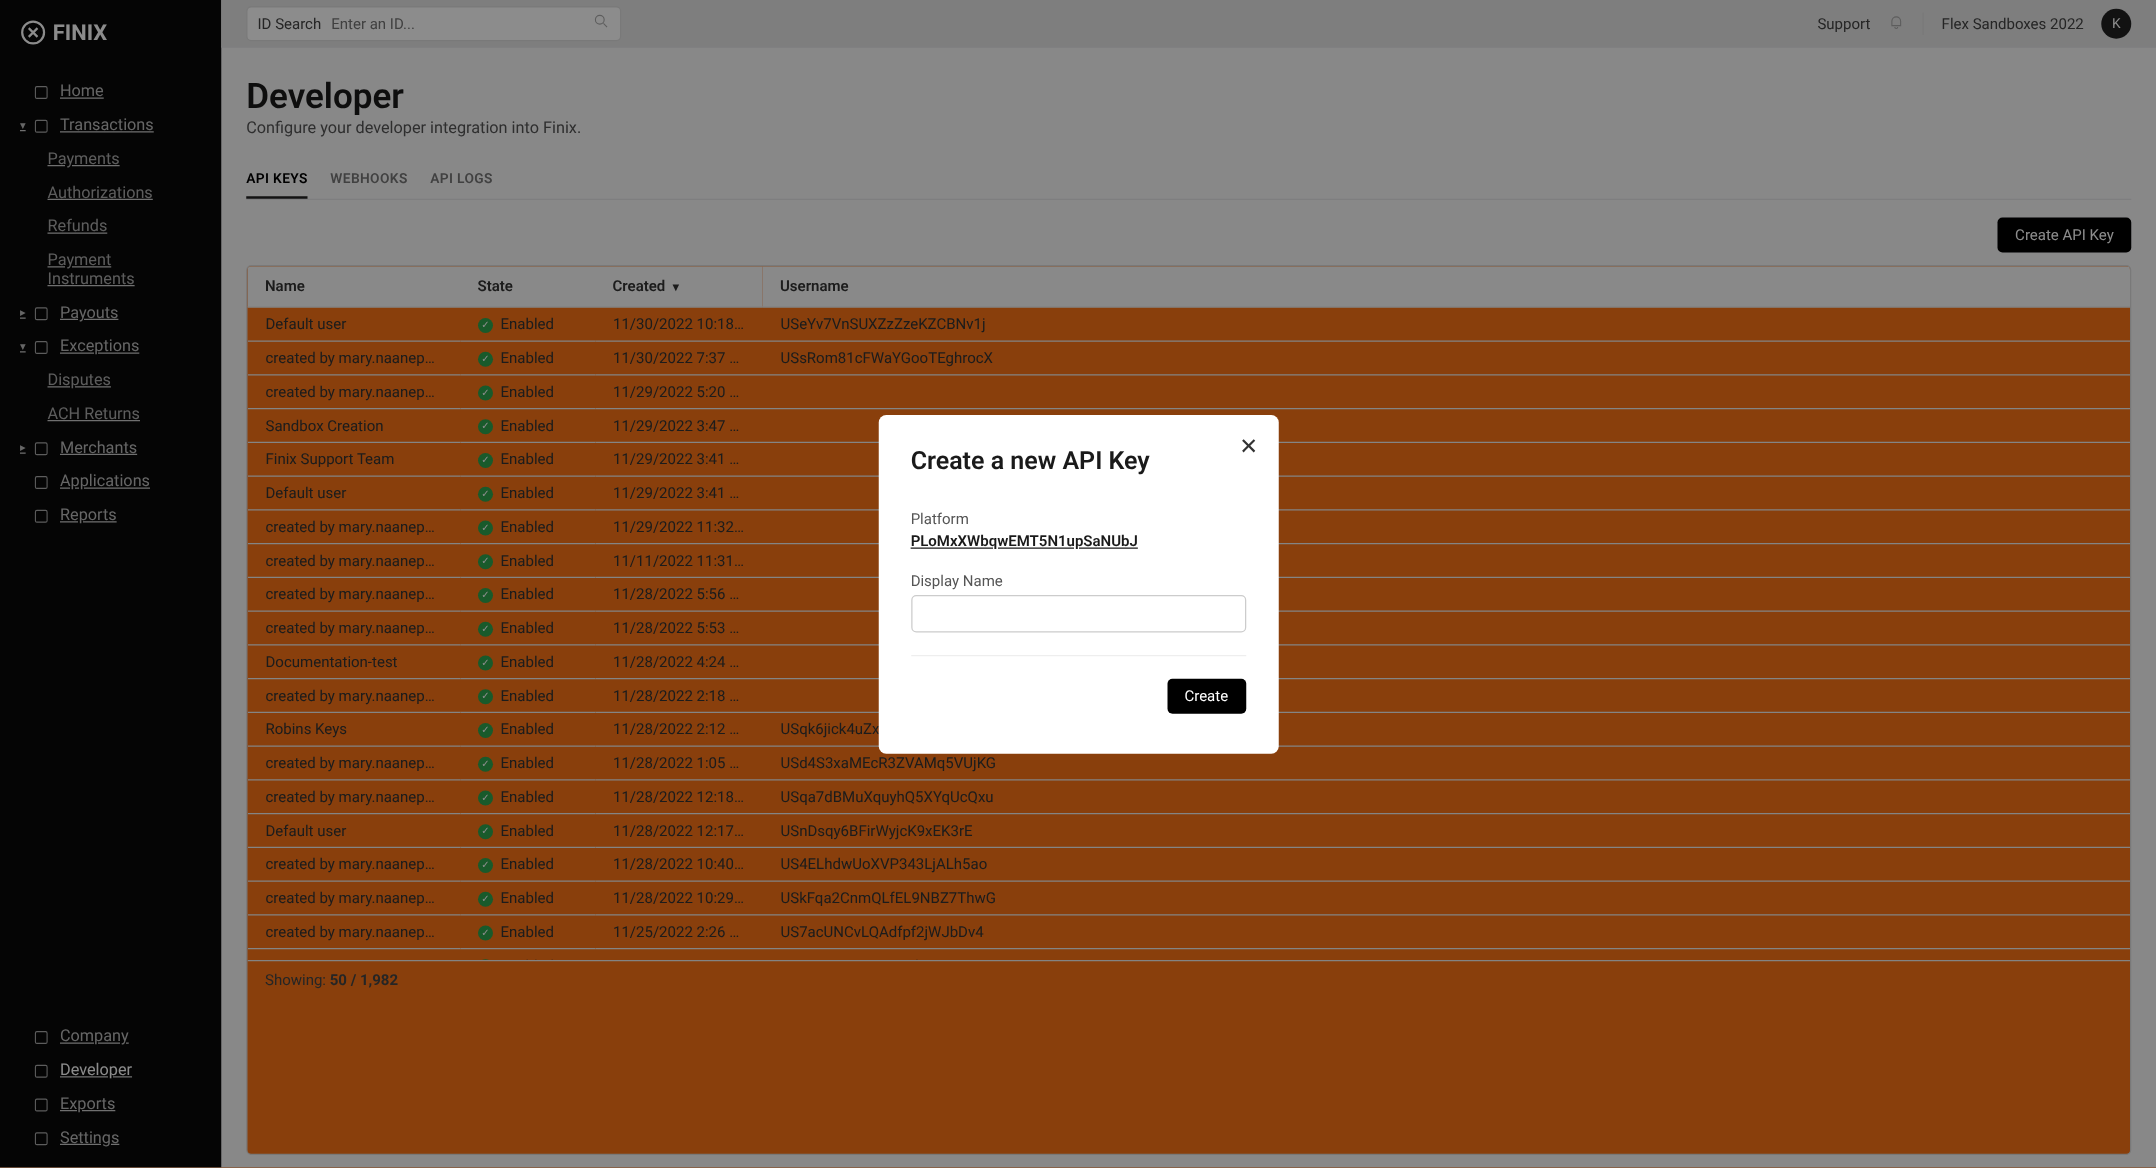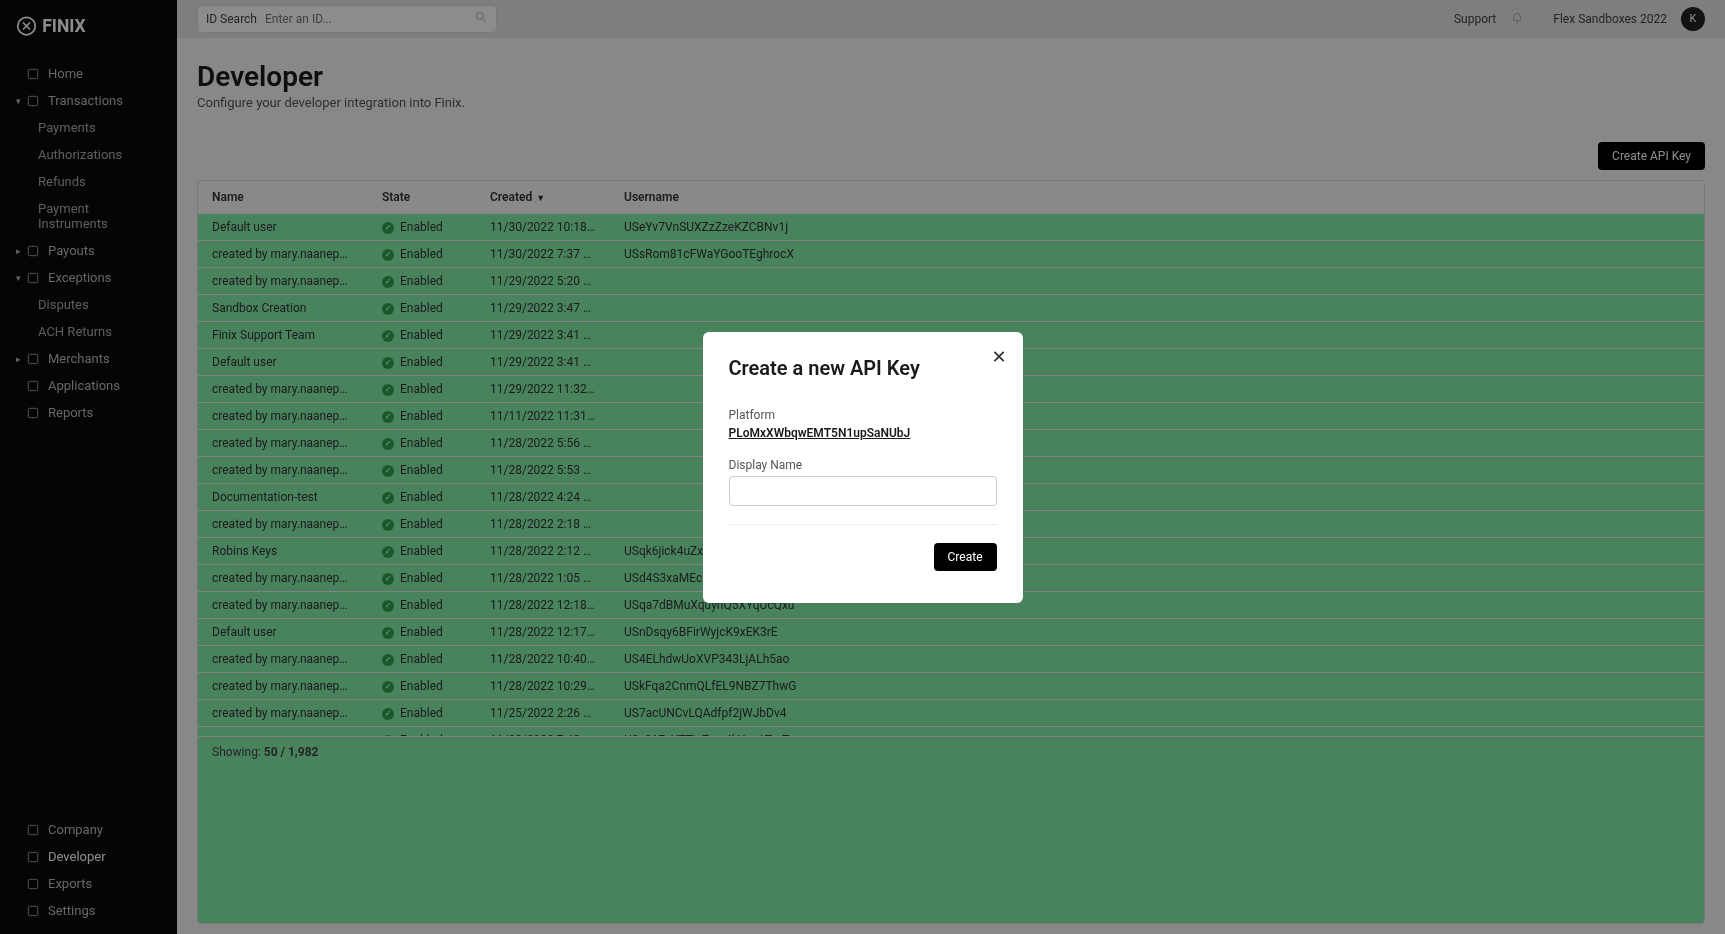--- a/index.html
+++ b/index.html
@@ -1,20 +1,20 @@
 <!DOCTYPE html>
 <html><head>
 <meta charset="utf-8">
 <style>
 * { margin: 0; padding: 0; box-sizing: border-box; font-family: -apple-system, BlinkMacSystemFont, "Segoe UI", Roboto, sans-serif; }
 body { background: #f7f7f8; color: #1a1a1a; overflow: hidden; }
 .app { display: flex; height: 934px; width: 1725px; }
 
 
-.sidebar { width: 177px; background: #0a0a0a; color: #ccc; display: flex; flex-direction: column; padding-top: 12px; }
+.sidebar { width: 177px; background: #0a0a0a; color: #ccc; display: flex; flex-direction: column; padding-top: 12px; text-decoration: underline; }
 .logo { padding: 0 16px 16px; }
 .logo svg { height: 28px; }
 .nav { flex: 1; }
 .nav-item, .nav-sub { display: flex; align-items: center; padding: 6px 16px; font-size: 13px; color: #bbb; cursor: pointer; }
 .nav-item .chev { width: 10px; display: inline-block; font-size: 9px; }
 .nav-item .icon { width: 14px; height: 14px; margin-right: 8px; display:inline-flex; align-items:center; justify-content:center; }
 .nav-sub { padding-left: 38px; font-size: 13px; color: #aaa; }
 .nav-bottom { padding-bottom: 10px; }
 .nav-bottom .nav-item.active { color: #fff; }
 
@@ -34,21 +34,21 @@
 .content { flex: 1; padding: 22px 20px 10px; overflow: hidden; display:flex; flex-direction:column; }
 .page-title { font-size: 28px; font-weight: 600; }
 .page-sub { font-size: 13px; color: #555; margin-top: 2px; margin-bottom: 18px; }
 .tabs { display: flex; gap: 18px; border-bottom: 1px solid #e5e5e8; font-size: 11px; letter-spacing: 0.3px; color: #777; }
 .tab { padding: 8px 0; cursor: pointer; text-transform: uppercase; font-weight:600; }
 .tab.active { color: #000; border-bottom: 2px solid #222; }
 
 .table-area { margin-top: 14px; flex:1; display:flex; flex-direction:column; }
 .actions { display: flex; justify-content: flex-end; margin-bottom: 10px; }
 .btn-primary { background: #000; color: #fff; border: none; border-radius: 4px; padding: 7px 14px; font-size: 12px; cursor: pointer; }
-.table-wrap { background: #86efac; border: 1px solid #ddd; border-radius: 4px; overflow: hidden; flex:1; display:flex; flex-direction:column; }
+.table-wrap { background: #f97316; border: 1px solid #ddd; border-radius: 4px; overflow: hidden; flex:1; display:flex; flex-direction:column; }
 table { width: 100%; border-collapse: collapse; font-size: 12px; }
 thead th { text-align: left; padding: 9px 14px; font-weight: 600; background: #fafafa; border-bottom: 1px solid #eee; color: #333; }
 thead th .sort { font-size: 9px; margin-left: 4px; }
 tbody { display:block; max-height: 522px; overflow-y:auto; }
 thead, tbody tr { display: table; width: 100%; table-layout: fixed; }
 tbody td { padding: 6px 14px; border-bottom: 1px solid #f0f0f0; color: #333; white-space: nowrap; overflow: hidden; text-overflow: ellipsis; }
 .col-name{width:170px;} .col-state{width:108px;} .col-created{width:134px;} .col-user{flex:1;}
 .state-dot { display:inline-block; width:12px; height:12px; border-radius:50%; background:#2ea44f; margin-right:6px; vertical-align:middle;}
 .state-dot::after{content:'✓'; color:#fff; font-size:8px; display:block; text-align:center; line-height:12px;}
 .footer-row { padding: 8px 14px; font-size: 12px; color:#444; border-top:1px solid #eee;}
@@ -214,20 +214,25 @@
         <span class="divider-v"></span>
         <span>Flex Sandboxes 2022</span>
         <span class="avatar">K</span>
       </div>
     </div>
 
     <div class="content">
       <h1 class="page-title">Developer</h1>
       <div class="page-sub">Configure your developer integration into Finix.</div>
 
+      <div class="tabs" id="tabs">
+          <div class="tab active">API KEYS</div>
+          <div class="tab">WEBHOOKS</div>
+          <div class="tab">API LOGS</div>
+        </div>
 
       <div class="table-area">
         <div class="actions">
           <button class="btn-primary">Create API Key</button>
         </div>
         <div class="table-wrap">
           <table>
             <thead>
                 <tr id="thead-row">
                   <th class="col-name">Name</th>

